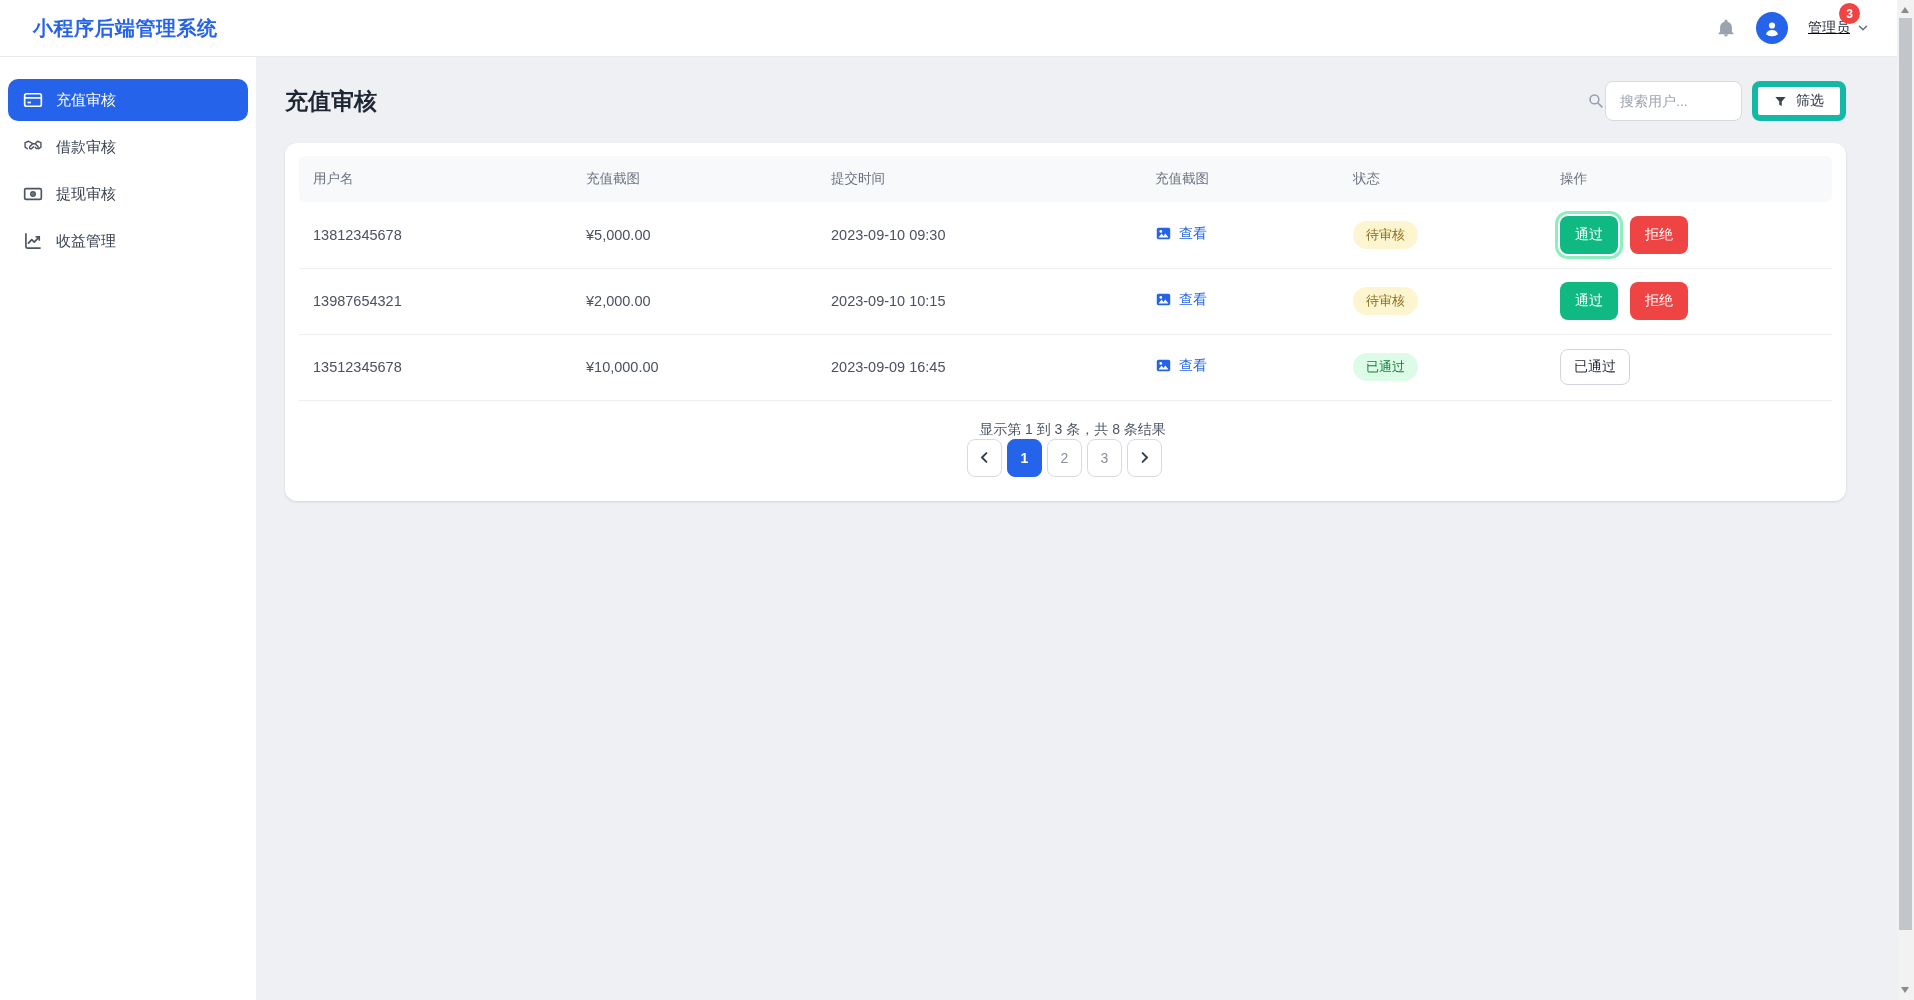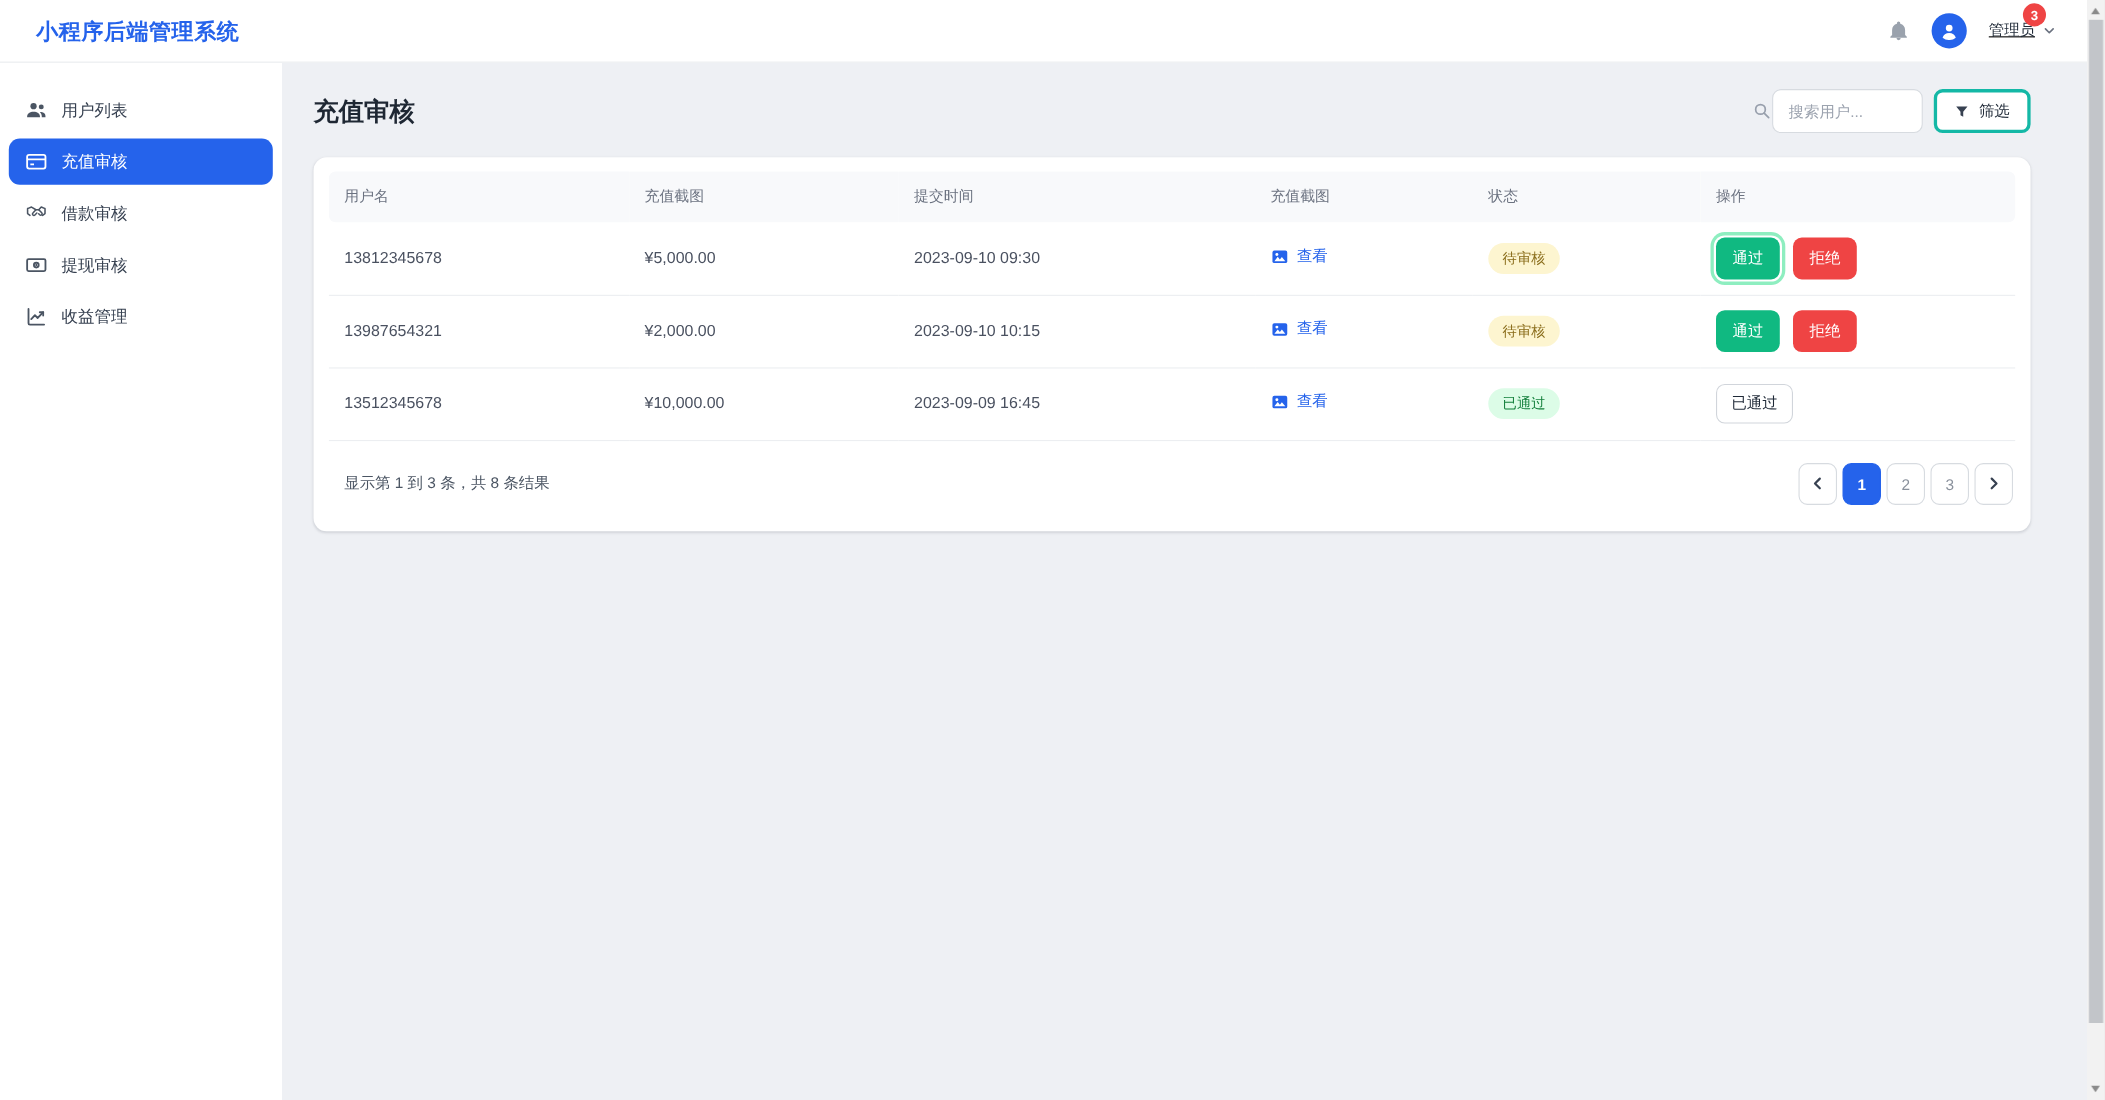--- a/index.html
+++ b/index.html
@@ -36,21 +36,21 @@
   .main { position:absolute; top:57px; left:256px; width:1624px; padding:24px 34px 0 29px; }
   .main-header { display:flex; align-items:center; justify-content:space-between; margin-bottom:22px; }
   .page-title { font-size:23px; font-weight:bold; color:#1e2733; }
   .controls { display:flex; gap:10px; }
   .search-box { position:relative; width:164px; height:40px;padding-left:27px; }
   .search-box input { width:100%; height:100%; border:1px solid #d7dbe0; border-radius:8px;
                       padding:0 12px 0 14px; font-size:14px; color:#374151; outline:none; background:#fff; }
   .search-box input::placeholder { color:#9ca3af; }
   .search-icon { position:absolute; left:9px; top:11px; width:17px; height:17px; color:#7b8494;
                  opacity:.75; pointer-events:none; }
-  .filter-btn { height:40px; padding:0 16px; background:#fff; border:3px solid #14b8a6;
+  .filter-btn { height:40px; padding:0 16px; background:#fff; border:6px solid #14b8a6;
                 border-radius:8px; display:flex; align-items:center; gap:9px; font-size:14px;
                 color:#1f2937; cursor:pointer; font-family:inherit; }
   .filter-icon { width:13px; height:13px; color:#374151; }
 
   
   .card { background:#fff; border-radius:12px; padding:13px 14px 0;
           box-shadow:0 1px 2px rgba(16,24,40,.05), 0 1px 3px rgba(16,24,40,.08); }
   table { width:100%; border-collapse:collapse; table-layout:fixed; }
   col.c1{width:273px} col.c2{width:245px} col.c3{width:324px}
   col.c4{width:198px} col.c5{width:207px}
@@ -69,21 +69,21 @@
   .btn { border:none; border-radius:8px; color:#fff; font-size:14px; padding:10px 15px;
          cursor:pointer; font-family:inherit; }
   .btn-approve { background:#10b981; margin-right:8px; }
   .btn-approve.focused { box-shadow:0 0 0 2px #fff, 0 0 0 5px #8eeec0; }
   .btn-reject { background:#ef4444; }
   .btn-done { background:#fff; border:1px solid #d1d5db; color:#1f2937; padding:8px 13px;
               border-radius:8px; font-size:14px; cursor:default; font-family:inherit; }
 
   
   .card-footer { display:flex; align-items:center; justify-content:space-between;
-                 padding:20px 0 24px; }
+                 padding:20px 0 24px;flex-direction:column; }
   .summary { color:#4b5563; font-size:14px; padding-left:14px; }
   .pagination { display:flex; gap:5px; padding-right:2px; }
   .page-btn { min-width:35px; height:38px; background:#fff; border:1px solid #d7dbe0;
               border-radius:8px; display:flex; align-items:center; justify-content:center;
               font-size:14px; color:#8a919c; cursor:pointer; font-family:inherit; }
   .page-btn.nav-arrow { color:#374151; }
   .page-btn.nav-arrow svg { width:15px; height:15px; }
   .page-btn.active { background:#2563eb; border-color:#2563eb; color:#fff; font-weight:bold; }
 
   
@@ -117,31 +117,20 @@
         <svg viewBox="0 0 24 24" fill="none" stroke="currentColor" stroke-width="2.6" stroke-linecap="round" stroke-linejoin="round">
             <path d="M6 9l6 6 6-6"></path>
           </svg>
       </span>
     </span>
   </div>
   <span class="notif-badge">3</span>
 </header>
 
 <nav class="sidebar">
-  <div class="nav-item">
-    <span class="nav-icon">
-      <svg viewBox="0 0 24 24" fill="currentColor">
-          <circle cx="9" cy="7.8" r="3.4"></circle>
-          <path d="M2 19.2c0-3.2 3.1-5.3 7-5.3s7 2.1 7 5.3v.8H2z"></path>
-          <circle cx="17.4" cy="8.6" r="2.7"></circle>
-          <path d="M17.5 14.1c2.7.3 4.5 2 4.5 4.4v1.5h-4v-.8c0-1.9-.8-3.6-2.2-4.9.5-.1 1.1-.2 1.7-.2z"></path>
-        </svg>
-    </span>
-    <span>用户列表</span>
-  </div>
   <div class="nav-item active">
     <span class="nav-icon">
       <svg viewBox="0 0 24 24" fill="none" stroke="currentColor" stroke-width="2">
           <rect x="2" y="4.5" width="20" height="15" rx="2.2"></rect>
           <line x1="2" y1="9.5" x2="22" y2="9.5"></line>
           <line x1="5.5" y1="15" x2="9.5" y2="15"></line>
         </svg>
     </span>
     <span>充值审核</span>
   </div>

